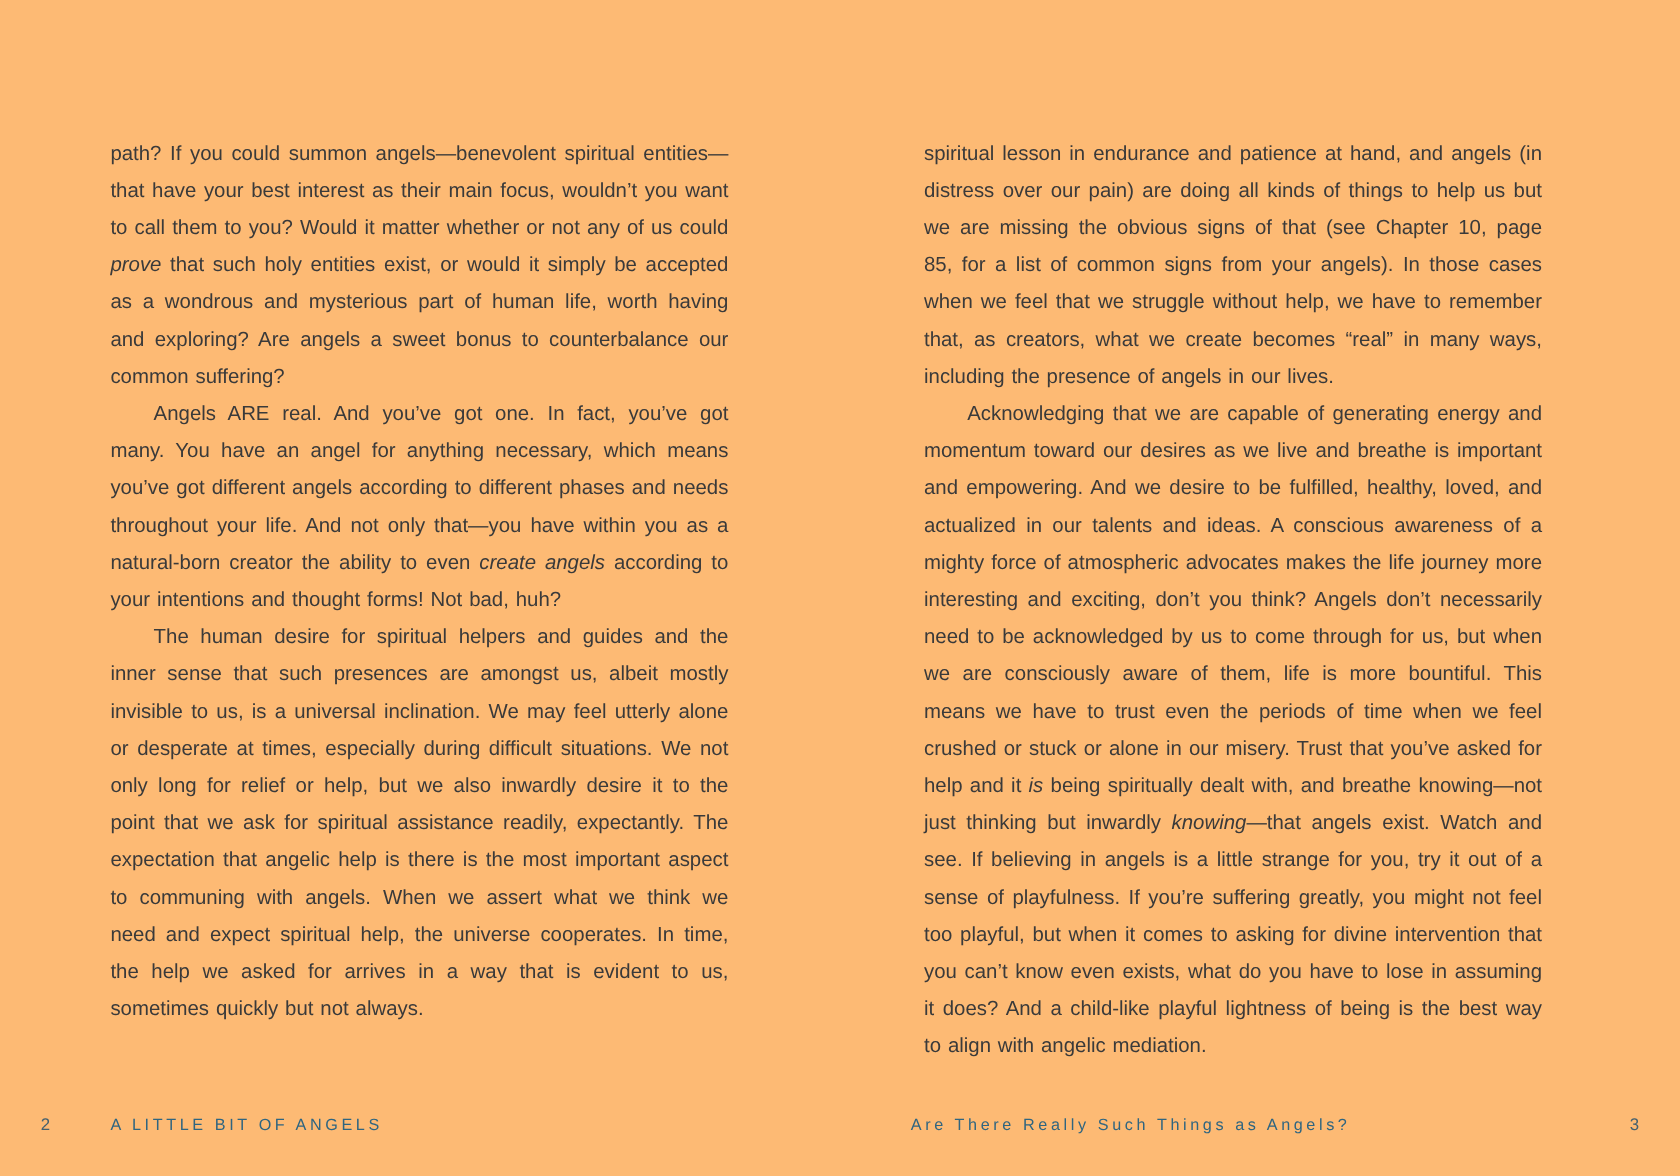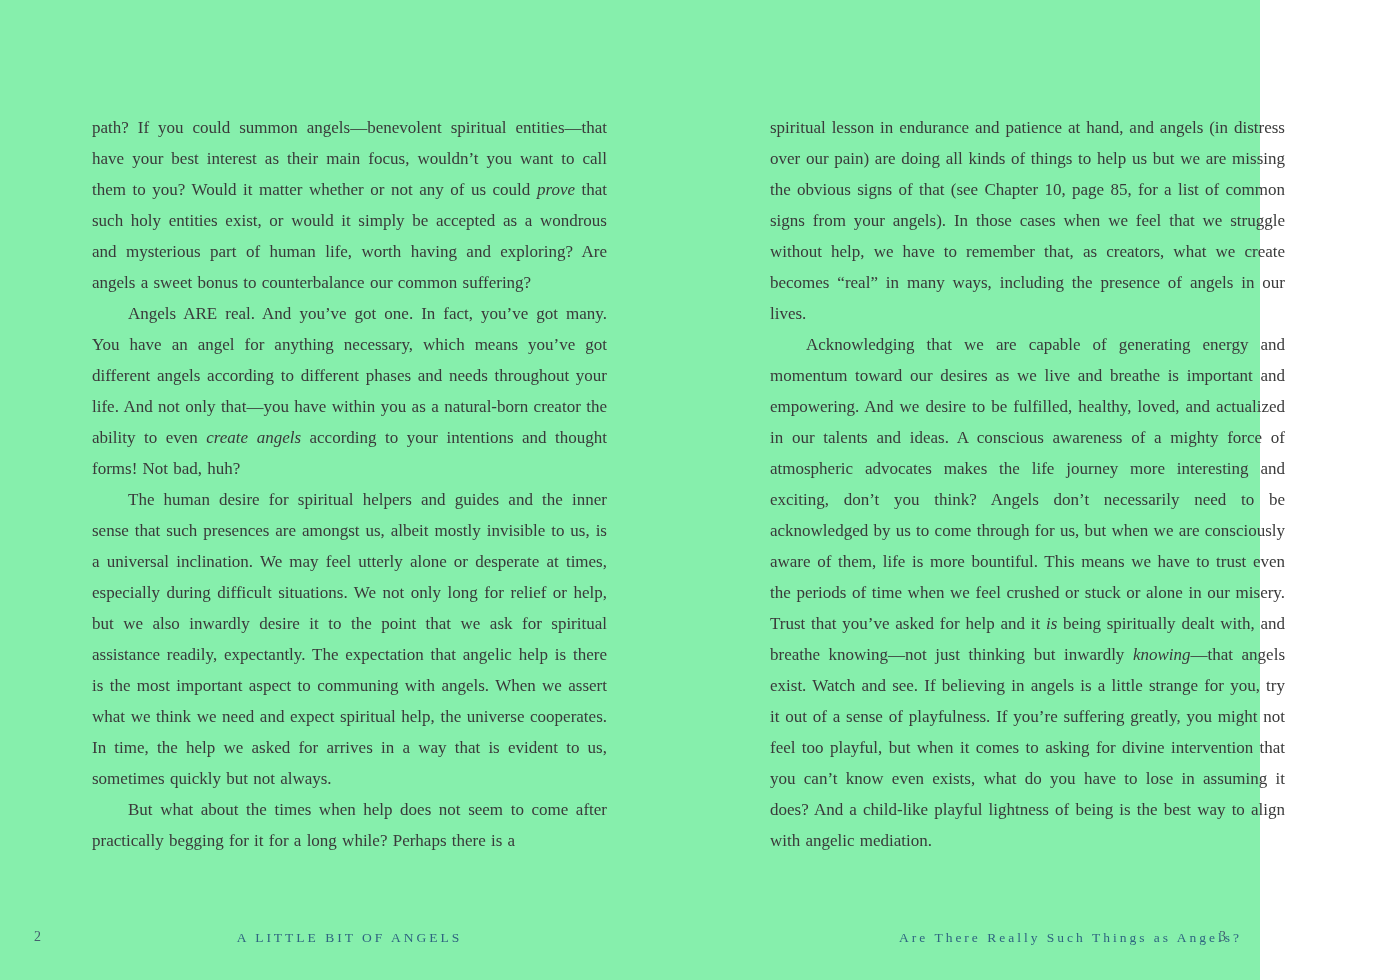--- a/index.html
+++ b/index.html
@@ -5,24 +5,24 @@
   html, body {
     margin: 0;
     padding: 0;
     background: #ffffff;
     width: 1400px;
     height: 980px;
     overflow: hidden;
   }
   .spread {
     position: relative;
-    width: 1260px;
+    width: 1400px;
     height: 980px;
-    background: #86efac;
-    font-family: Liberation Serif, serif;
+    background: #fdba74;
+    font-family: Liberation Sans, sans-serif;
   }
   .text-block {
     position: absolute;
     top: 112px;
     width: 515px;
     color: #3a3a3a;
     font-size: 17px;
     line-height: 31px;
     text-align: justify;
   }
@@ -32,48 +32,46 @@
     margin: 0;
     text-indent: 36px;
     word-spacing: 1px;
   }
   .para.no-indent { text-indent: 0; }
   .para i { font-style: italic; }
   .running-head {
     position: absolute;
     top: 929px;
     width: 515px;
-    text-align: center;
     color: #2f6580;
     font-size: 13.5px;
     letter-spacing: 3px;
     line-height: 18px;
   }
   .running-head.left-head  { left: 92px; }
-  .running-head.right-head { left: 813px; }
+  .running-head.right-head { left: 759px; }
   .page-num {
     position: absolute;
     top: 928px;
     color: #44606e;
     font-size: 14px;
     line-height: 18px;
   }
   .page-num.num-left  { left: 34px; }
   .page-num.num-right { right: 34px; }
 </style>
 </head>
 <body>
 
 <div class="spread">
 
   <div class="text-block left-col">
     <p class="para no-indent"><span>path? If you could summon angels—benevolent spiritual entities—that have your best interest as their main focus, wouldn’t you want to call them to you? Would it matter whether or not any of us could </span><i>prove</i><span> that such holy entities exist, or would it simply be accepted as a wondrous and mysterious part of human life, worth having and exploring? Are angels a sweet bonus to counterbalance our common suffering?</span></p>
     <p class="para"><span>Angels ARE real. And you’ve got one. In fact, you’ve got many. You have an angel for anything necessary, which means you’ve got different angels according to different phases and needs throughout your life. And not only that—you have within you as a natural-born creator the ability to even </span><i>create angels</i><span> according to your intentions and thought forms! Not bad, huh?</span></p>
     <p class="para"><span>The human desire for spiritual helpers and guides and the inner sense that such presences are amongst us, albeit mostly invisible to us, is a universal inclination. We may feel utterly alone or desperate at times, especially during difficult situations. We not only long for relief or help, but we also inwardly desire it to the point that we ask for spiritual assistance readily, expectantly. The expectation that angelic help is there is the most important aspect to communing with angels. When we assert what we think we need and expect spiritual help, the universe cooperates. In time, the help we asked for arrives in a way that is evident to us, sometimes quickly but not always.</span></p>
-    <p class="para"><span>But what about the times when help does not seem to come after practically begging for it for a long while? Perhaps there is a</span></p>
   </div>
 
   <div class="text-block right-col">
     <p class="para no-indent"><span>spiritual lesson in endurance and patience at hand, and angels (in distress over our pain) are doing all kinds of things to help us but we are missing the obvious signs of that (see Chapter 10, page 85, for a list of common signs from your angels). In those cases when we feel that we struggle without help, we have to remember that, as creators, what we create becomes “real” in many ways, including the presence of angels in our lives.</span></p>
     <p class="para"><span>Acknowledging that we are capable of generating energy and momentum toward our desires as we live and breathe is important and empowering. And we desire to be fulfilled, healthy, loved, and actualized in our talents and ideas. A conscious awareness of a mighty force of atmospheric advocates makes the life journey more interesting and exciting, don’t you think? Angels don’t necessarily need to be acknowledged by us to come through for us, but when we are consciously aware of them, life is more bountiful. This means we have to trust even the periods of time when we feel crushed or stuck or alone in our misery. Trust that you’ve asked for help and it </span><i>is</i><span> being spiritually dealt with, and breathe knowing—not just thinking but inwardly </span><i>knowing</i><span>—that angels exist. Watch and see. If believing in angels is a little strange for you, try it out of a sense of playfulness. If you’re suffering greatly, you might not feel too playful, but when it comes to asking for divine intervention that you can’t know even exists, what do you have to lose in assuming it does? And a child-like playful lightness of being is the best way to align with angelic mediation.</span></p>
   </div>
 
   <span class="page-num num-left">2</span>
   <div class="running-head left-head">A LITTLE BIT OF ANGELS</div>
 

